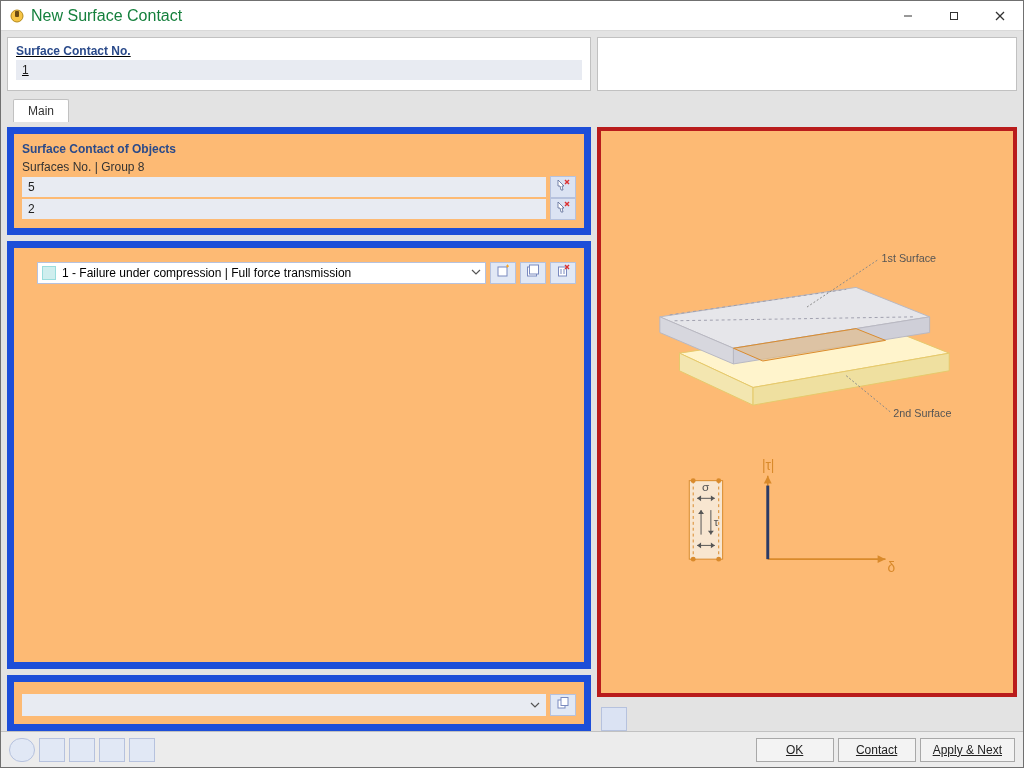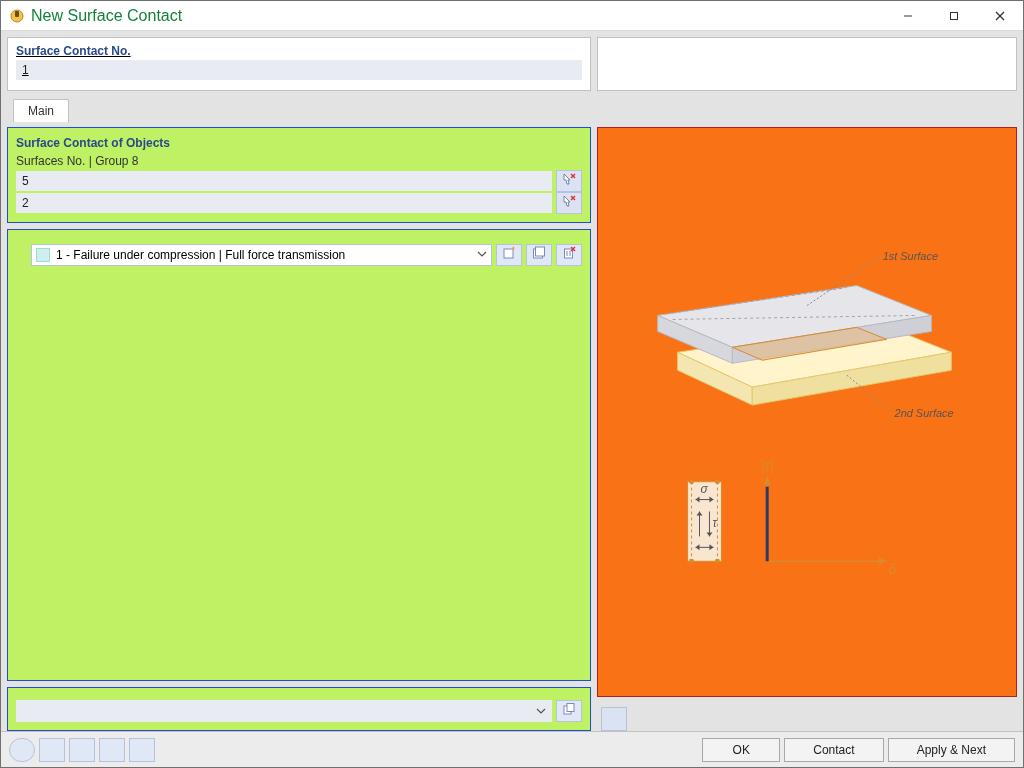--- a/index.html
+++ b/index.html
@@ -20,46 +20,46 @@
   .panel-right-top { width:420px; }
   .section-heading { font-size:12px; font-weight:600; color:#2a4a8a; margin-bottom:2px; }
   .input-flat { width:100%; height:20px; background:#e8ebf2; border:none; padding:0 6px; font-size:12px; color:#222; outline:none; }
   
   .tab-row { display:flex; align-items:flex-end; height:24px; padding-left:6px; }
   .tab { background:#fff; border:1px solid #c1c1c1; border-bottom:none; border-radius:2px 2px 0 0; font-size:12px; padding:4px 14px 4px 14px; color:#333; position:relative; top:1px; }
   
   .main-row { flex:1; display:flex; gap:6px; min-height:0; }
   .left-col { flex:1; display:flex; flex-direction:column; gap:6px; min-height:0; }
   .right-col { width:420px; display:flex; flex-direction:column; gap:6px; min-height:0; }
-  .section { background:#bef264; border:1px solid #1d4ed8; padding:8px; }
+  .section { background:#fdba74; border:7px solid #1d4ed8; padding:8px; }
   .section.stretch { flex:1; min-height:0; }
   .field-label { font-size:12px; color:#333; margin:4px 0 2px 0; }
   .field-row { display:flex; align-items:center; gap:4px; }
   .field-row .input-flat { flex:1; }
   .icon-btn { width:26px; height:22px; background:#dbe3f3; border:1px solid #b6c2de; display:flex; align-items:center; justify-content:center; cursor:pointer; }
   .icon-btn.light { background:#e1e8f5; }
   .icon-btn svg { width:14px; height:14px; }
   
   .combo { flex:1; height:22px; background:#fff; border:1px solid #b6c2de; display:flex; align-items:center; padding:0 4px; font-size:12px; gap:6px; }
   .combo .swatch { width:14px; height:14px; background:#cfeeee; border:1px solid #9dd; }
   .combo .chev { margin-left:auto; }
   
   .comment-row { display:flex; align-items:center; gap:4px; }
   .combo-empty { flex:1; height:22px; background:#e8ebf2; border:none; display:flex; align-items:center; padding:0 6px; }
   .combo-empty .chev { margin-left:auto; }
   
-  .preview { flex:1; background:#f97316; border:1px solid #b91c1c; position:relative;font-style:italic; }
+  .preview { flex:1; background:#fdba74; border:4px solid #b91c1c; position:relative; }
   .preview-toolbar-row { display:flex; }
   .preview-tool { width:26px; height:24px; border:1px solid #b6c2de; background:#dbe3f3; display:flex; align-items:center; justify-content:center; margin:4px 0 0 4px; }
   
   .bottom-bar { height:36px; display:flex; align-items:center; padding:0 8px; gap:4px; border-top:1px solid #c1c1c1; background:#ececec; }
   .tool-btn { width:26px; height:24px; border:1px solid #b6c2de; background:#e1e8f5; display:flex; align-items:center; justify-content:center; }
   .tool-btn.round { border-radius:12px; }
   .spacer { flex:1; }
-  .btn { min-width:78px; height:24px; border:1px solid #a8a8a8; background:#f3f3f3; font-size:12px; color:#222; padding:0 28px; cursor:pointer; }
+  .btn { min-width:78px; height:24px; border:1px solid #a8a8a8; background:#f3f3f3; font-size:12px; color:#222; padding:0 12px; cursor:pointer;text-decoration:underline; }
   
   .chev svg { width:10px; height:10px; }
 </style>
 </head>
 <body>
 
 <div class="window">
 
   <div class="titlebar">
     <span class="titlebar-icon">

